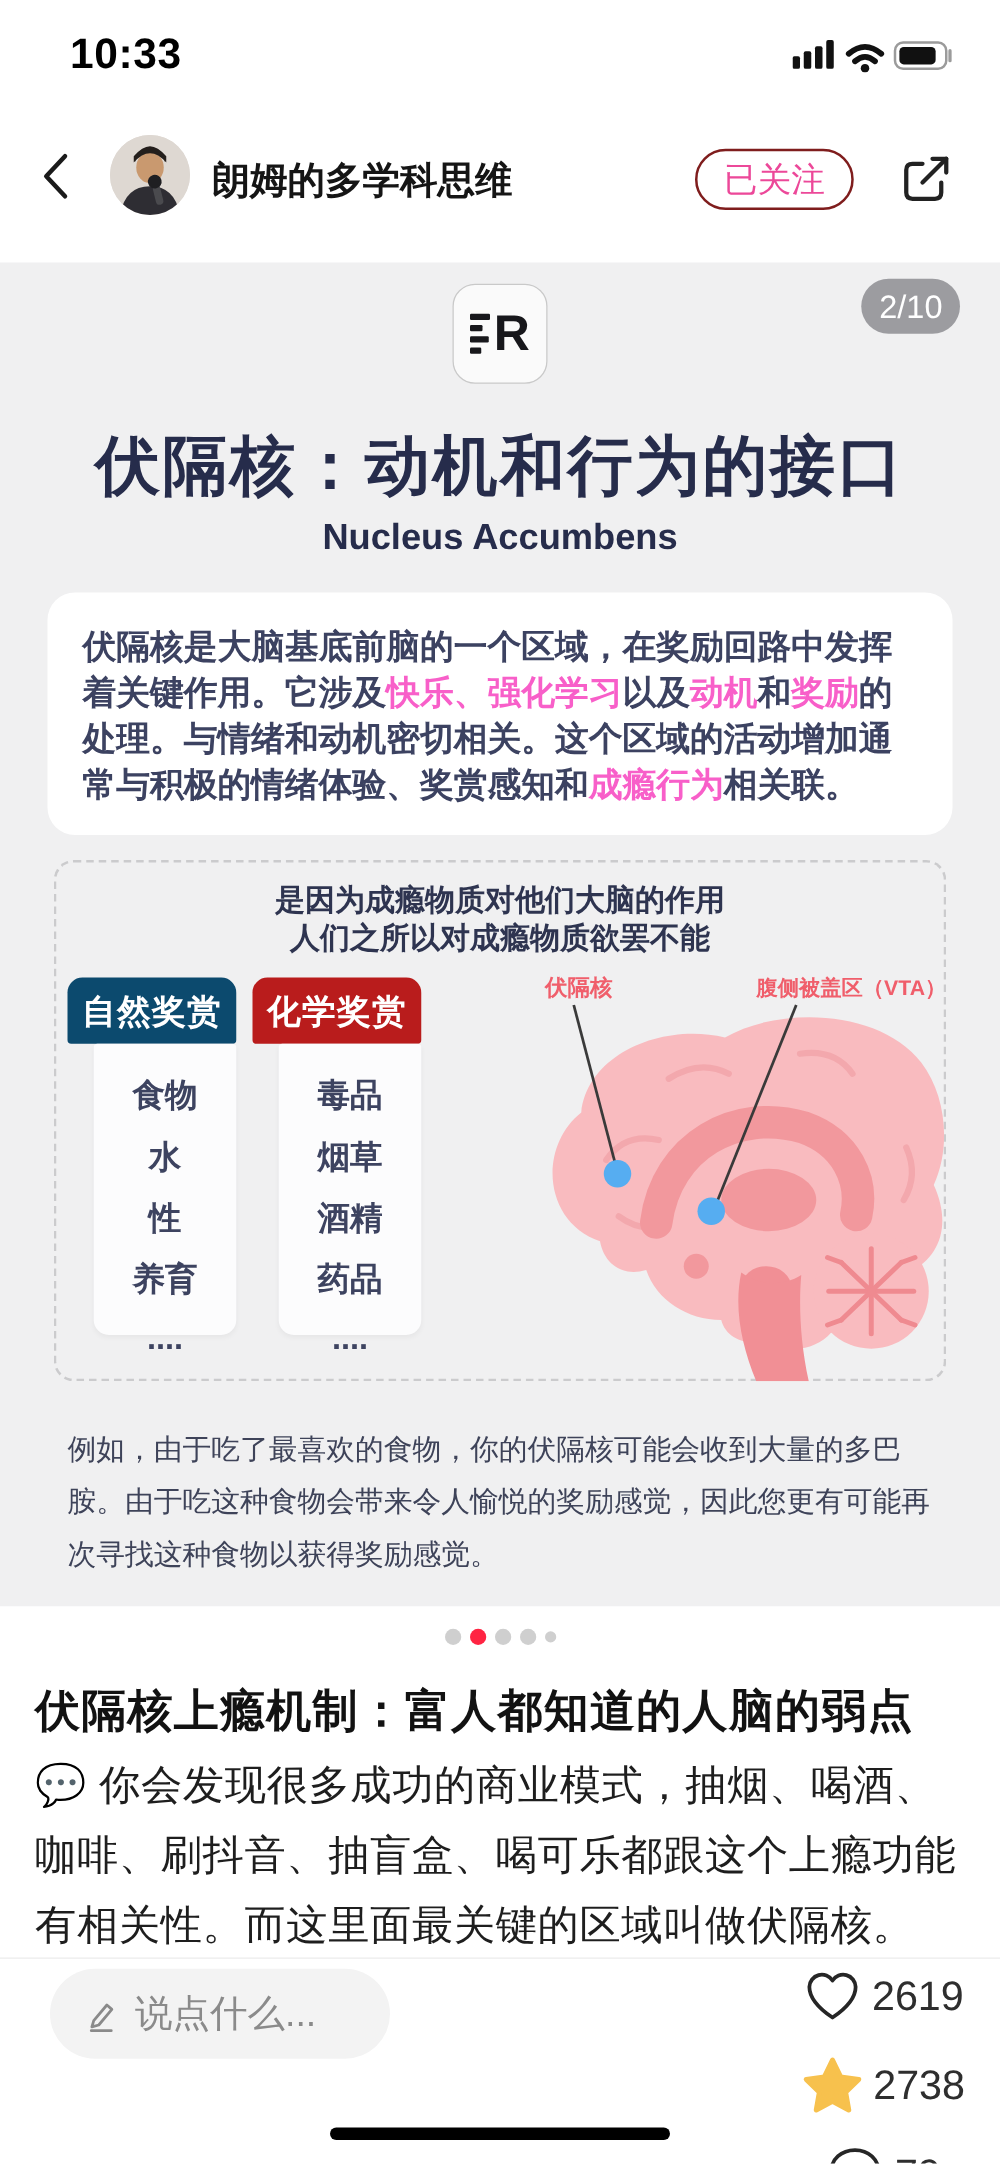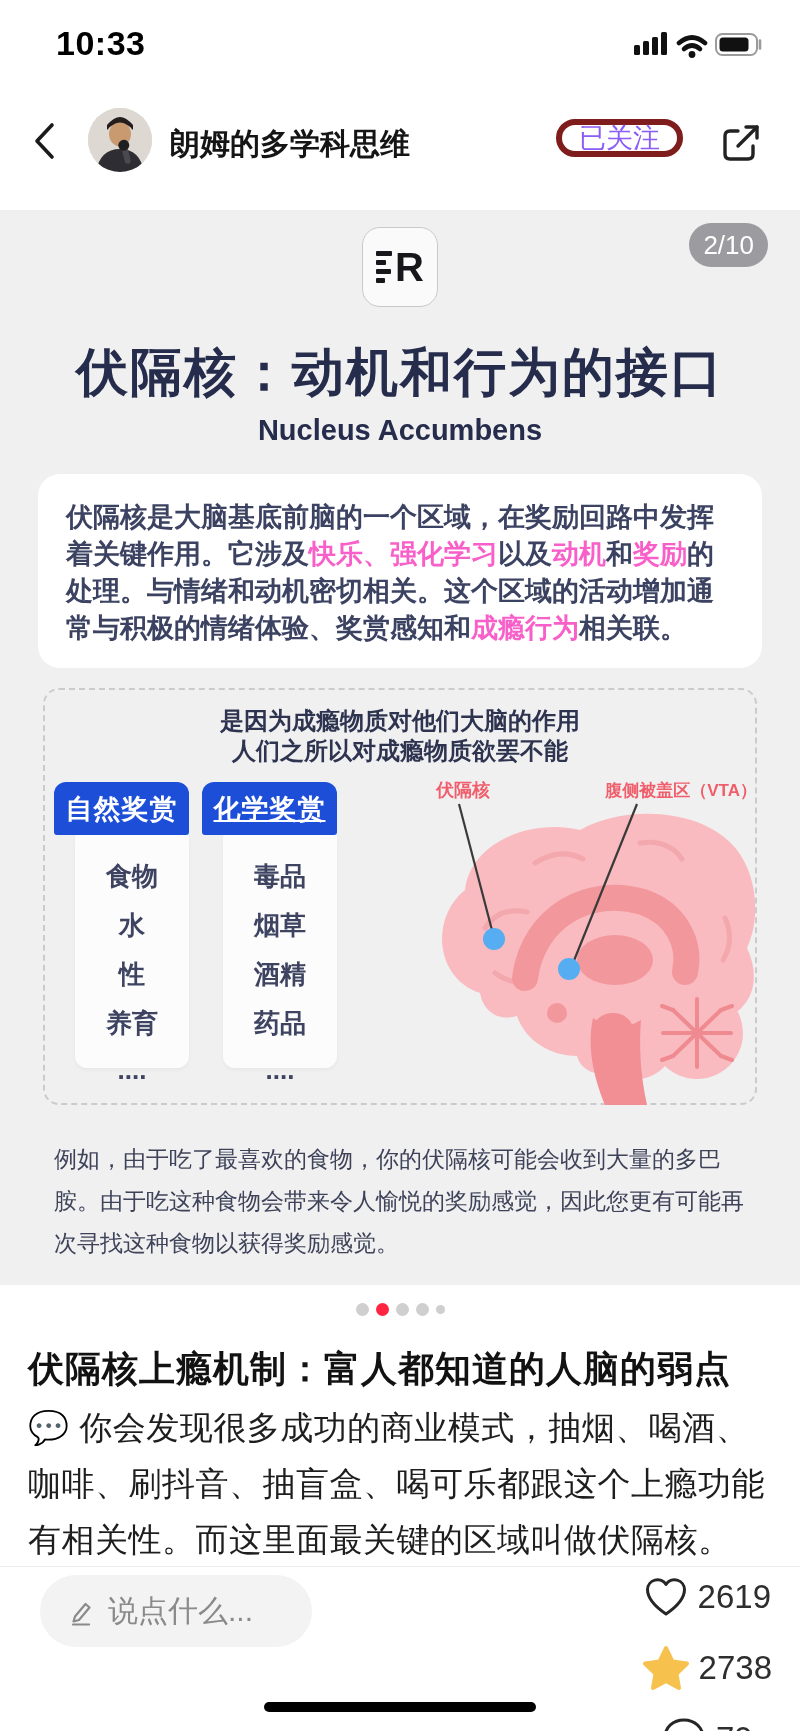--- a/index.html
+++ b/index.html
@@ -9,22 +9,22 @@
     background:#ffffff; font-family:"Liberation Sans","DejaVu Sans",sans-serif;
     color:#111;
   }
   
   .status-time { position:absolute; left:56px; top:24px; font-size:34px; font-weight:700; letter-spacing:.5px; color:#000; }
   .status-icons { position:absolute; right:34px; top:30px; }
   
   .back-btn { position:absolute; left:30px; top:118px; width:30px; height:46px; cursor:pointer; }
   .avatar { position:absolute; left:88px; top:108px; width:64px; height:64px; border-radius:50%; overflow:hidden; background:#DED8D2; }
   .username { position:absolute; left:170px; top:124px; font-size:30px; font-weight:700; color:#151515; }
-  .follow-btn { position:absolute; left:556px; top:119px; width:127px; height:38px; border:6px solid #7f1d1d; border-radius:26px;
-    display:flex; align-items:center; justify-content:center; font-size:27px; color:#8b5cf6; background:#fff; }
+  .follow-btn { position:absolute; left:556px; top:119px; width:127px; height:49px; border:2px solid #7f1d1d; border-radius:26px;
+    display:flex; align-items:center; justify-content:center; font-size:27px; color:#ec4899; background:#fff; }
   .share-btn { position:absolute; left:716px; top:120px; width:48px; height:48px; }
   
   .carousel { position:absolute; left:0; top:210px; width:800px; height:1075px; background:#F0F0F1; }
   .page-badge { position:absolute; right:32px; top:13px; min-width:62px; height:44px; padding:0 14px;
     background:rgba(141,141,146,.85); border-radius:22px; color:#fff; font-size:26px;
     display:flex; align-items:center; justify-content:center; }
   .brand-logo { position:absolute; left:362px; top:17px; width:76px; height:80px; background:#FAFAFA;
     border:1px solid #C9C9C9; border-radius:18px; display:flex; align-items:center; justify-content:center; }
   .logo-bars { display:flex; flex-direction:column; gap:4px; margin-right:3px; }
   .logo-bars i { display:block; height:5px; background:#17171B; border-radius:1px; }
@@ -153,31 +153,31 @@
     </div>
 
     <div class="dashed-card">
       <div class="diagram-headline">
         <div>是因为成瘾物质对他们大脑的作用</div>
         <div>人们之所以对成瘾物质欲罢不能</div>
       </div>
 
       <div class="columns" id="columns">
           <div class="reward-col">
-            <div class="col-header" style="background: #1d4ed8;">自然奖赏</div>
+            <div class="col-header" style="background: #0c4a6e;">自然奖赏</div>
             <div class="col-body">
               <div>食物</div>
               <div>水</div>
               <div>性</div>
               <div>养育</div>
               <div>....</div>
             </div>
           </div>
           <div class="reward-col">
-            <div class="col-header" style="background: #1d4ed8; text-decoration: underline;">化学奖赏</div>
+            <div class="col-header" style="background: #b91c1c;">化学奖赏</div>
             <div class="col-body">
               <div>毒品</div>
               <div>烟草</div>
               <div>酒精</div>
               <div>药品</div>
               <div>....</div>
             </div>
           </div>
         </div>
 

